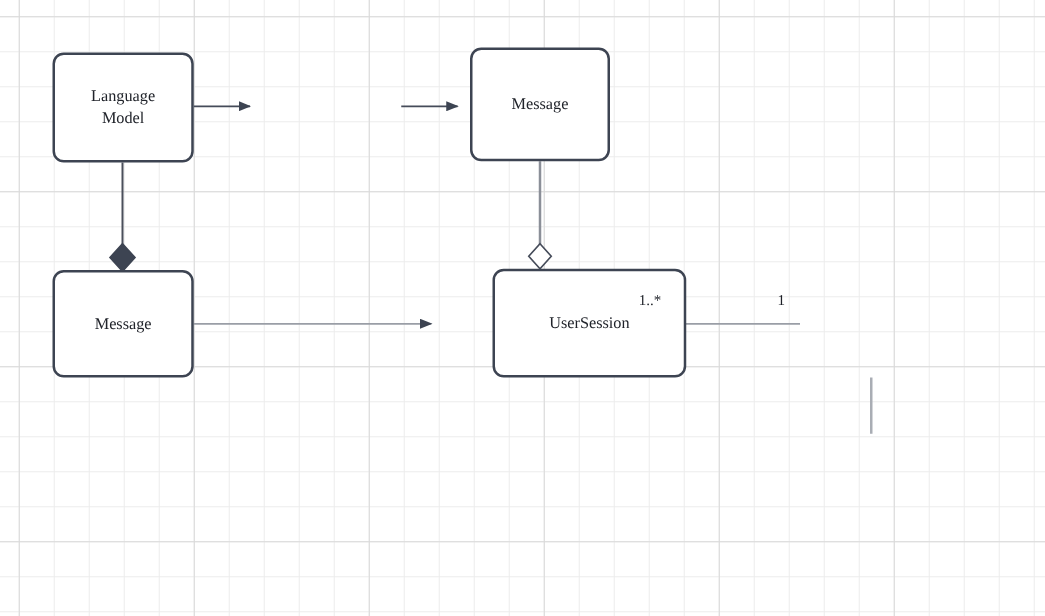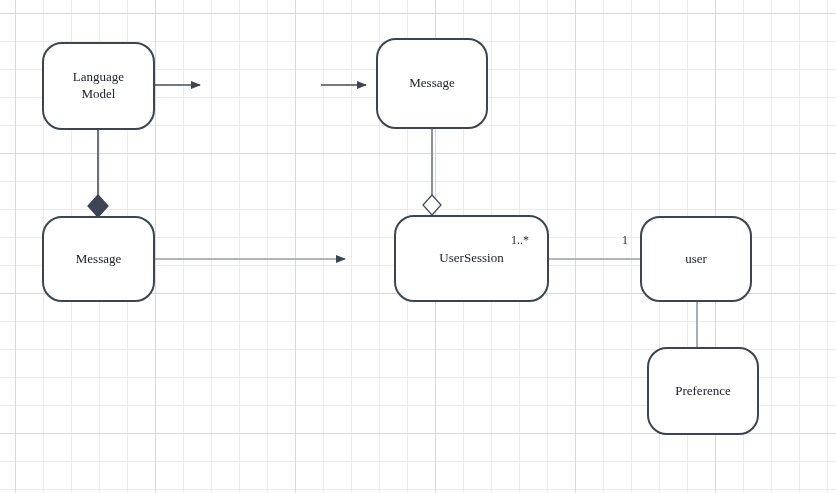--- a/index.html
+++ b/index.html
@@ -39,21 +39,21 @@
     top: 0;
     width: 836px;
     height: 493px;
   }
 
   .node {
     position: absolute;
     box-sizing: border-box;
     background: #ffffff;
     border: 2px solid #3d4452;
-    border-radius: 20px;
+    border-radius: 9px;
     display: flex;
     align-items: center;
     justify-content: center;
     text-align: center;
     color: #20232a;
     font-family: "Liberation Serif", "DejaVu Serif", serif;
     font-size: 13px;
     line-height: 1.3;
     z-index: 3;
   }
@@ -127,25 +127,19 @@
   </div>
 
   <div class="node" style="left:42px; top:216px; width:113px; height:86px;">
     <span class="node-label">Message</span>
   </div>
 
   <div class="node" style="left:355px; top:215px; width:155px; height:87px;margin-left:39px;">
     <span class="node-label">UserSession</span>
   </div>
 
-  <div class="node" style="left:640px; top:216px; width:112px; height:86px;">
-    <span class="node-label">user</span>
-  </div>
 
-  <div class="node" style="left:647px; top:347px; width:112px; height:88px;">
-    <span class="node-label">Preference</span>
-  </div>
 
   <div class="edge-label" style="left:511px; top:233px;">1..*</div>
 
   <div class="edge-label" style="left:622px; top:233px;">1</div>
 
 </div>
 
 </body></html>

